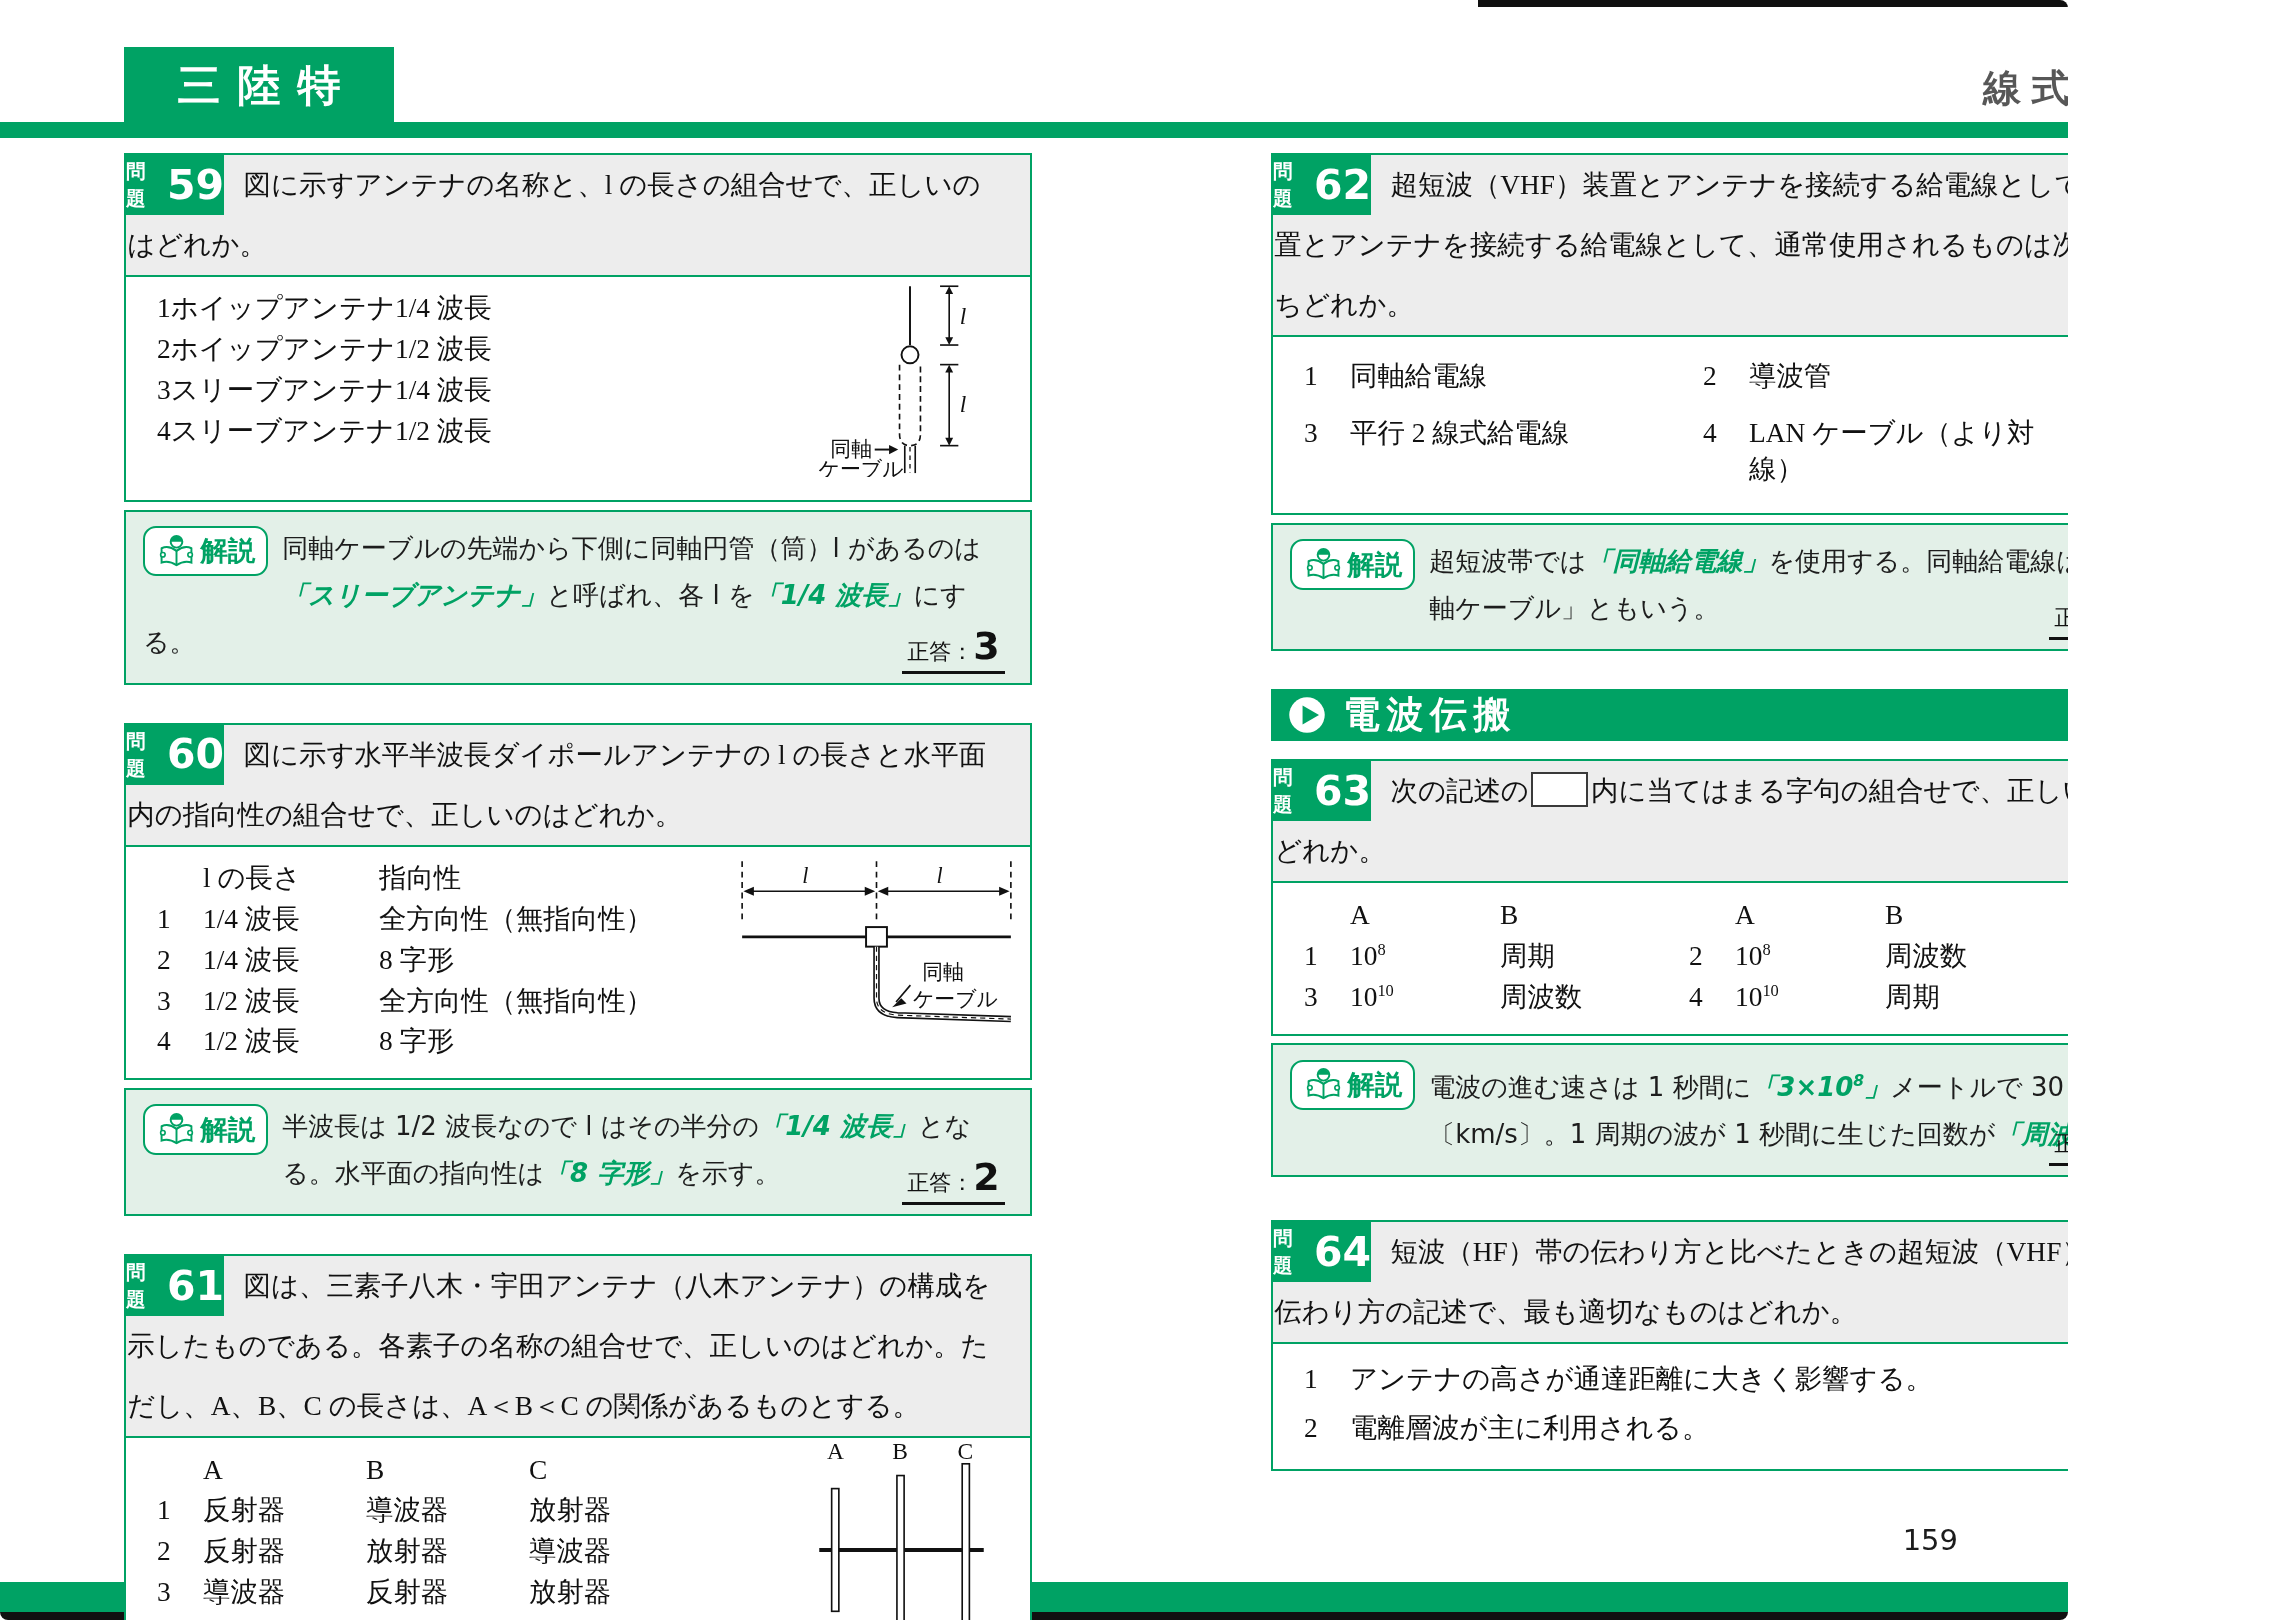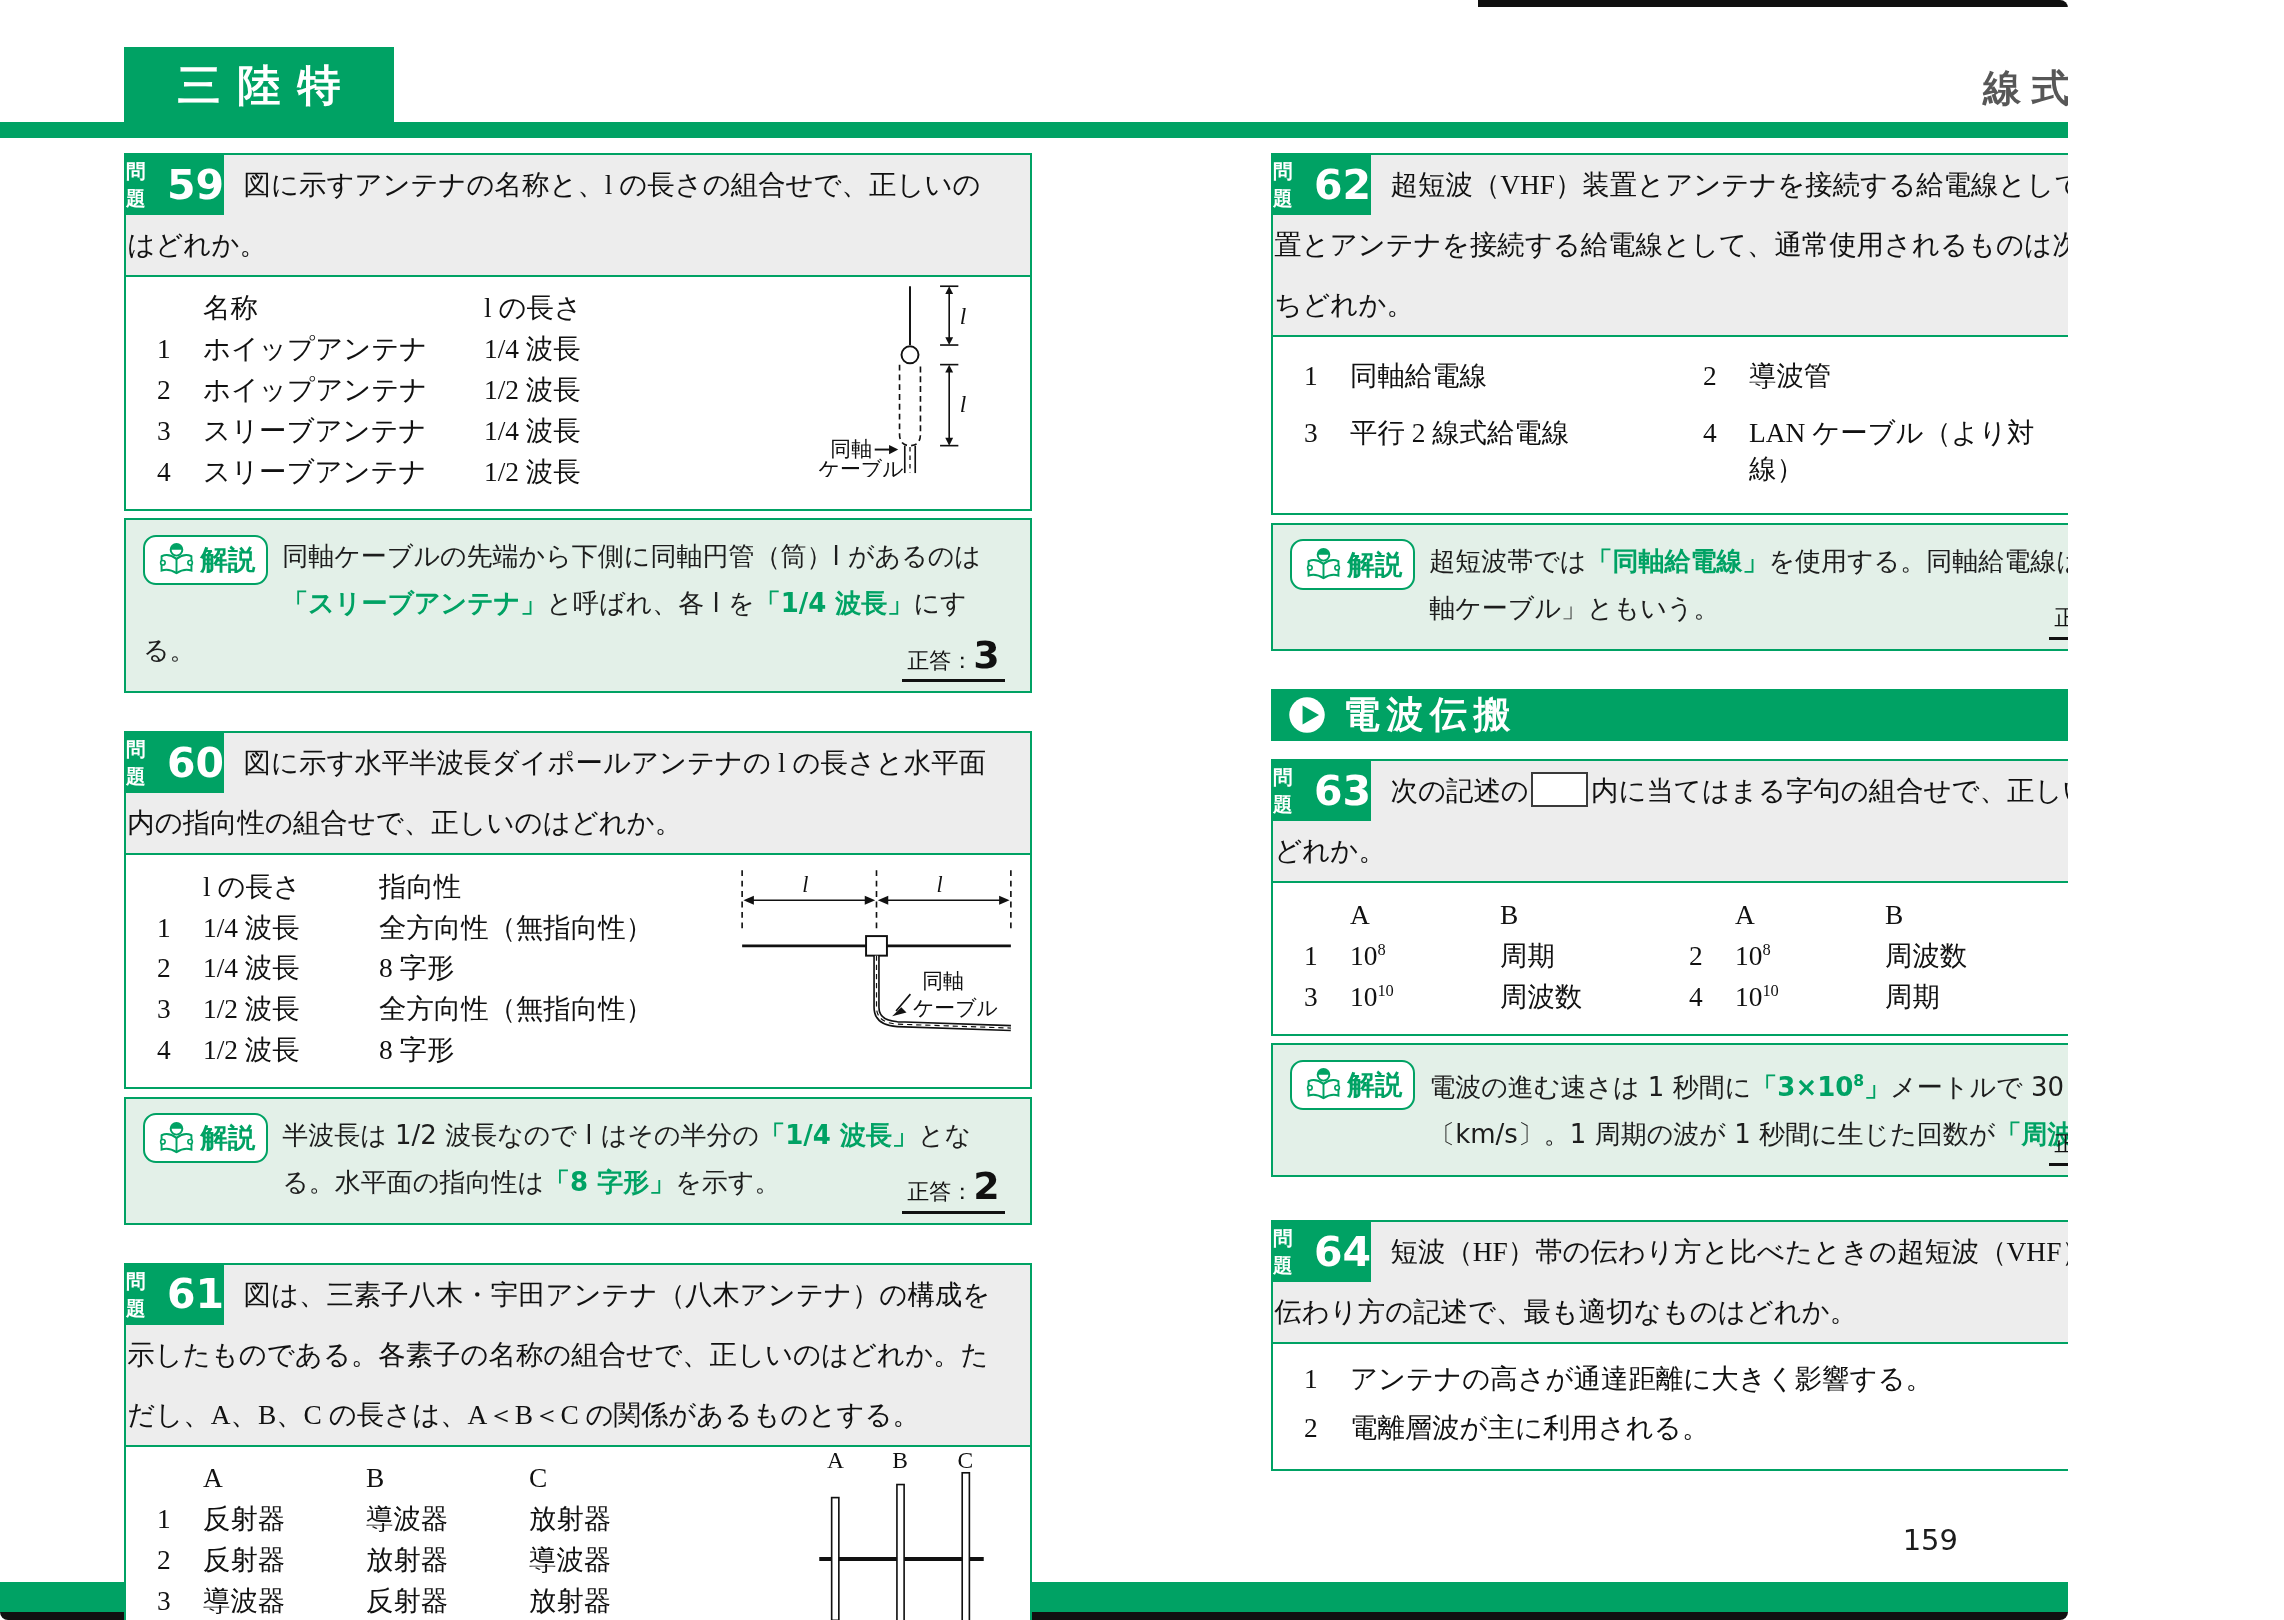--- a/index.html
+++ b/index.html
@@ -80,21 +80,21 @@
     position:relative;background:var(--green-bg);border:2px solid var(--green);
     padding:13px 23.5px 17px 17px;margin-bottom:38px;min-height:110px;
     font-family:"DejaVu Sans","Liberation Sans",sans-serif;
   }
   .expl-badge{
     float:left;display:flex;align-items:center;gap:4px;background:#fff;border:2.6px solid var(--green);
     border-radius:13px;padding:5.2px 10.5px;margin:1.3px 14.4px 5.2px 0;
   }
   .expl-lbl{color:var(--green);font-weight:bold;font-size:27.4px;}
   .expl-text{font-size:26px;line-height:47px;color:#1d1d1d;}
-  .hl{color:var(--green);font-weight:bold;}
+  .hl{color:var(--green);font-weight:bold;font-style:italic;}
   .answer{
     position:absolute;right:25px;bottom:9.1px;border-bottom:3.3px solid #111;
     padding:0 5.2px 2.6px;white-space:nowrap;
   }
   .answer .al{font-size:22px;}
   .answer .an{font-size:38px;font-weight:bold;}
   
   .section-bar{
     display:flex;align-items:center;gap:17px;background:var(--green);color:#fff;height:52px;
     padding:0 17px;margin:1.3px 0 18.3px;text-align:center;
@@ -122,25 +122,20 @@
       <div class="qhead">
         <div class="qnum">
           <span class="lbl">問題</span>
           <span class="n">59</span>
         </div>
         <div class="statement">図に示すアンテナの名称と、l の長さの組合せで、正しいのはどれか。</div>
       </div>
       <div class="opts" style="min-height:223px;">
         <table class="opt-table">
           <tbody>
-              <tr>
-            <td class="c70"></td>
-            <td class="c430">名称</td>
-            <td class="c300">l の長さ</td>
-          </tr>
           <tr>
             <td>1</td>
             <td>ホイップアンテナ</td>
             <td>1/4 波長</td>
           </tr>
           <tr>
             <td>2</td>
             <td>ホイップアンテナ</td>
             <td>1/2 波長</td>
           </tr>

